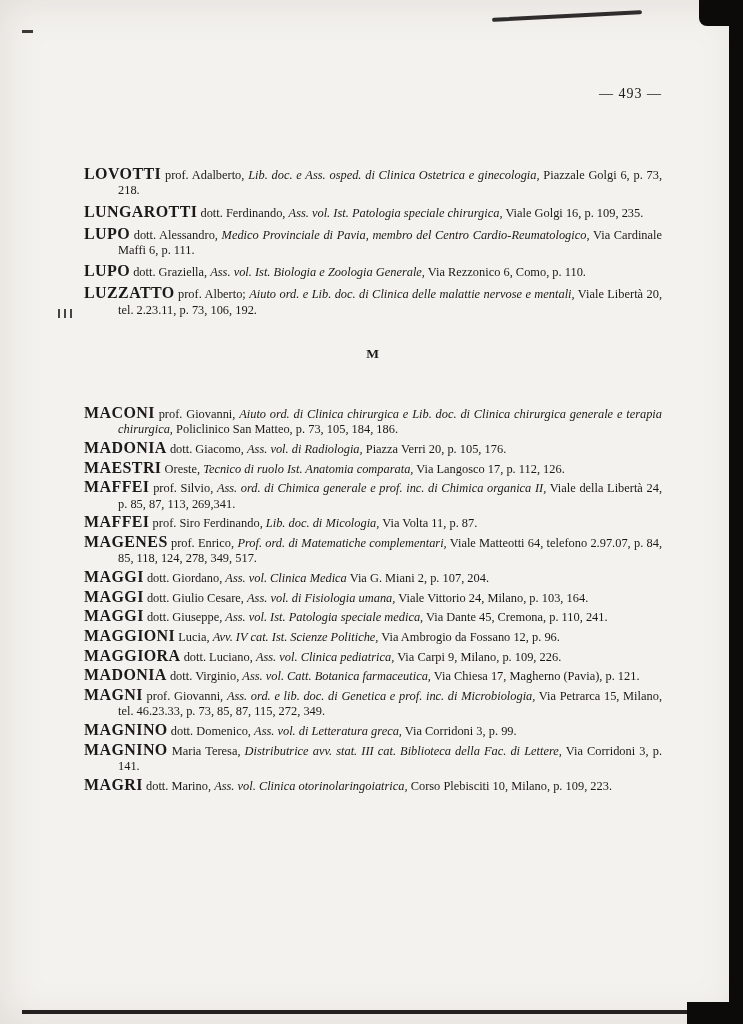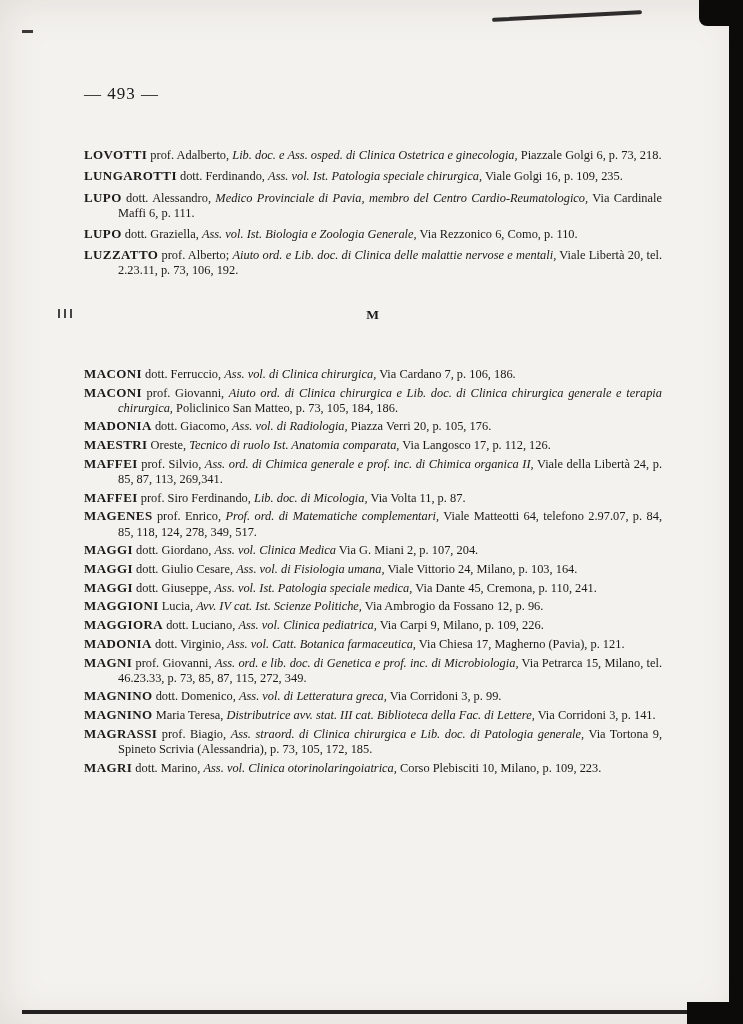--- a/index.html
+++ b/index.html
@@ -20,43 +20,43 @@
   .content {
     position: absolute;
     left: 84px;
     top: 86px;
     width: 578px;
     color: #1c1a18;
     font-size: 12.4px;
     line-height: 15.2px;
   }
   .page-number {
-    text-align: left;
-    font-size: 17px;
+    text-align: right;
+    font-size: 14px;
     letter-spacing: 1px;
-    margin: 0 0 46px 0;
+    margin: 0 0 65px 0;
   }
   .section-header {
     text-align: center;
     font-weight: bold;
     font-size: 13.5px;
     letter-spacing: 1px;
     margin: 28px 0 44px 0;
   }
   .entry {
     margin: 0 0 5px 0;
     padding-left: 34px;
     text-indent: -34px;
     text-align: justify;
   }
   .list-m .entry { margin-bottom: 2.5px; }
   .entry-name {
     letter-spacing: 0.4px;
     font-weight: 600;
-    font-size: 13px;
+    font-size: 16px;
   }
   .entry i { }
 
   
   .artifact { position: absolute; background: #0c0b0a; }
   .band-right { right: 0; top: 0; width: 14px; height: 1024px; }
   .band-right-top { right: 0; top: 0; width: 44px; height: 26px; border-radius: 0 0 0 8px; }
   .streak-top { left: 492px; top: 14px; width: 150px; height: 4px; transform: rotate(-3deg); border-radius: 3px; opacity: 0.85; }
   .bottom-line { left: 22px; bottom: 10px; width: 706px; height: 4px; opacity: 0.9; }
   .bottom-corner { right: 0; bottom: 0; width: 56px; height: 22px; }
@@ -78,37 +78,35 @@
         <p class="entry"><span class="entry-name">LOVOTTI</span><span> prof. Adalberto, </span><i>Lib. doc. e Ass. osped. di Clinica Ostetrica e ginecologia,</i><span> Piazzale Golgi 6, p. 73, 218.</span></p>
         <p class="entry"><span class="entry-name">LUNGAROTTI</span><span> dott. Ferdinando, </span><i>Ass. vol. Ist. Patologia speciale chirurgica,</i><span> Viale Golgi 16, p. 109, 235.</span></p>
         <p class="entry"><span class="entry-name">LUPO</span><span> dott. Alessandro, </span><i>Medico Provinciale di Pavia, membro del Centro Cardio-Reumatologico,</i><span> Via Cardinale Maffi 6, p. 111.</span></p>
         <p class="entry"><span class="entry-name">LUPO</span><span> dott. Graziella, </span><i>Ass. vol. Ist. Biologia e Zoologia Generale,</i><span> Via Rezzonico 6, Como, p. 110.</span></p>
         <p class="entry"><span class="entry-name">LUZZATTO</span><span> prof. Alberto; </span><i>Aiuto ord. e Lib. doc. di Clinica delle malattie nervose e mentali,</i><span> Viale Libertà 20, tel. 2.23.11, p. 73, 106, 192.</span></p>
       </div>
 
     <p class="section-header">M</p>
 
     <div class="list-m">
-        <p class="entry"><span class="entry-name">MACONI</span><span> dott. Ferruccio, </span><i>Ass. vol. di Clinica chirurgica,</i><span> Via Cardano 7, p. 106, 186.</span></p>
         <p class="entry"><span class="entry-name">MACONI</span><span> prof. Giovanni, </span><i>Aiuto ord. di Clinica chirurgica e Lib. doc. di Clinica chirurgica generale e terapia chirurgica,</i><span> Policlinico San Matteo, p. 73, 105, 184, 186.</span></p>
         <p class="entry"><span class="entry-name">MADONIA</span><span> dott. Giacomo, </span><i>Ass. vol. di Radiologia,</i><span> Piazza Verri 20, p. 105, 176.</span></p>
         <p class="entry"><span class="entry-name">MAESTRI</span><span> Oreste, </span><i>Tecnico di ruolo Ist. Anatomia comparata,</i><span> Via Langosco 17, p. 112, 126.</span></p>
         <p class="entry"><span class="entry-name">MAFFEI</span><span> prof. Silvio, </span><i>Ass. ord. di Chimica generale e prof. inc. di Chimica organica II,</i><span> Viale della Libertà 24, p. 85, 87, 113, 269,341.</span></p>
         <p class="entry"><span class="entry-name">MAFFEI</span><span> prof. Siro Ferdinando, </span><i>Lib. doc. di Micologia,</i><span> Via Volta 11, p. 87.</span></p>
         <p class="entry"><span class="entry-name">MAGENES</span><span> prof. Enrico, </span><i>Prof. ord. di Matematiche complementari,</i><span> Viale Matteotti 64, telefono 2.97.07, p. 84, 85, 118, 124, 278, 349, 517.</span></p>
         <p class="entry"><span class="entry-name">MAGGI</span><span> dott. Giordano, </span><i>Ass. vol. Clinica Medica</i><span> Via G. Miani 2, p. 107, 204.</span></p>
         <p class="entry"><span class="entry-name">MAGGI</span><span> dott. Giulio Cesare, </span><i>Ass. vol. di Fisiologia umana,</i><span> Viale Vittorio 24, Milano, p. 103, 164.</span></p>
         <p class="entry"><span class="entry-name">MAGGI</span><span> dott. Giuseppe, </span><i>Ass. vol. Ist. Patologia speciale medica,</i><span> Via Dante 45, Cremona, p. 110, 241.</span></p>
         <p class="entry"><span class="entry-name">MAGGIONI</span><span> Lucia, </span><i>Avv. IV cat. Ist. Scienze Politiche,</i><span> Via Ambrogio da Fossano 12, p. 96.</span></p>
         <p class="entry"><span class="entry-name">MAGGIORA</span><span> dott. Luciano, </span><i>Ass. vol. Clinica pediatrica,</i><span> Via Carpi 9, Milano, p. 109, 226.</span></p>
         <p class="entry"><span class="entry-name">MADONIA</span><span> dott. Virginio, </span><i>Ass. vol. Catt. Botanica farmaceutica,</i><span> Via Chiesa 17, Magherno (Pavia), p. 121.</span></p>
         <p class="entry"><span class="entry-name">MAGNI</span><span> prof. Giovanni, </span><i>Ass. ord. e lib. doc. di Genetica e prof. inc. di Microbiologia,</i><span> Via Petrarca 15, Milano, tel. 46.23.33, p. 73, 85, 87, 115, 272, 349.</span></p>
         <p class="entry"><span class="entry-name">MAGNINO</span><span> dott. Domenico, </span><i>Ass. vol. di Letteratura greca,</i><span> Via Corridoni 3, p. 99.</span></p>
         <p class="entry"><span class="entry-name">MAGNINO</span><span> Maria Teresa, </span><i>Distributrice avv. stat. III cat. Biblioteca della Fac. di Lettere,</i><span> Via Corridoni 3, p. 141.</span></p>
-        <p class="entry"><span class="entry-name">MAGRASSI</span><span> prof. Biagio, </span><i>Ass. straord. di Clinica chirurgica e Lib. doc. di Patologia generale,</i><span> Via Tortona 9, Spineto Scrivia (Alessandria), p. 73, 105, 172, 185.</span></p>
         <p class="entry"><span class="entry-name">MAGRI</span><span> dott. Marino, </span><i>Ass. vol. Clinica otorinolaringoiatrica,</i><span> Corso Plebisciti 10, Milano, p. 109, 223.</span></p>
       </div>
   </div>
 
   <div class="artifact band-right"></div>
   <div class="artifact band-right-top"></div>
   <div class="artifact streak-top"></div>
   <div class="artifact bottom-line"></div>
   <div class="artifact bottom-corner"></div>
   <div class="artifact dash-topleft"></div>

